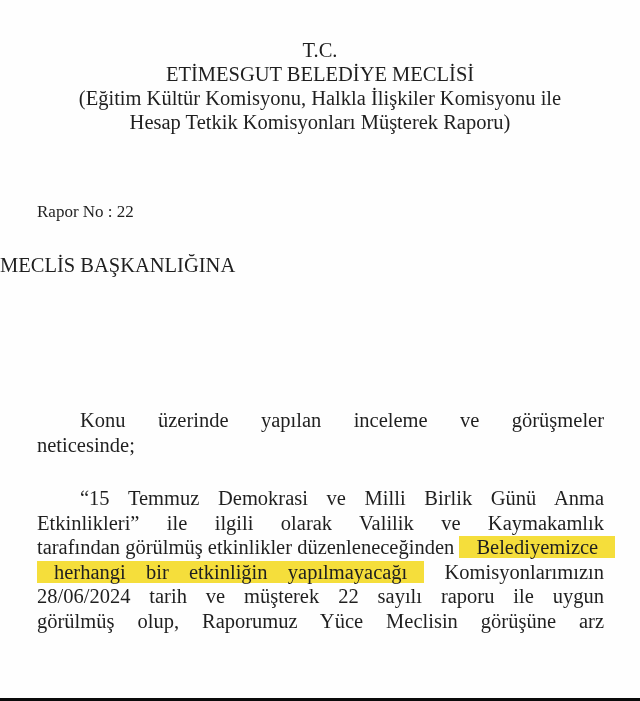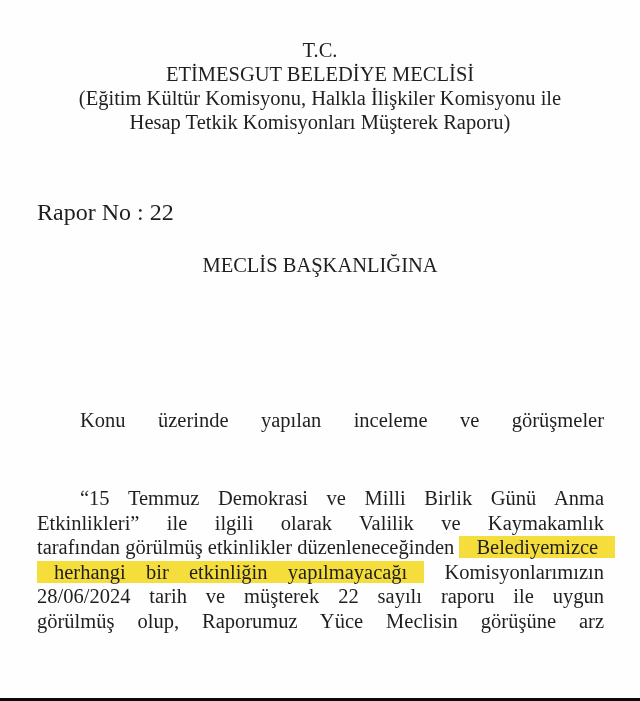--- a/index.html
+++ b/index.html
@@ -28,30 +28,29 @@
       width: 640px;
       text-align: center;
       font-size: 20.5px;
       line-height: 24px;
     }
     .header div { white-space: nowrap; }
     .report-no {
       position: absolute;
       left: 37px;
       top: 200px;
-      font-size: 24px;
+      font-size: 17px;
       line-height: 24px;
       white-space: nowrap;
     }
     .addressee {
       position: absolute;
       left: 0;
       top: 253px;
       width: 640px;
-      text-align: center;
       font-size: 20.5px;
       line-height: 24px;
     }
     .para {
       position: absolute;
       left: 37px;
       width: 567px;
       font-size: 20.5px;
       line-height: 24.5px;
       text-align: justify;
@@ -96,20 +95,21 @@
     <div>Hesap Tetkik Komisyonları Müşterek Raporu)</div>
   </div>
 
   <div class="report-no">Rapor No : 22</div>
 
   <div class="addressee">MECLİS BAŞKANLIĞINA</div>
 
 
   <div class="para p2">
     <span class="line indent">Konu üzerinde yapılan inceleme ve görüşmeler</span>
+    <span class="line last">neticesinde;</span>
   </div>
 
   <div class="para p3">
     <span class="line indent">“15 Temmuz Demokrasi ve Milli Birlik Günü Anma</span>
     <span class="line">Etkinlikleri” ile ilgili olarak Valilik ve Kaymakamlık</span>
     <span class="line"><span>tarafından görülmüş etkinlikler düzenleneceğinden </span><span class="hl">Belediyemizce</span></span>
     <span class="line"><span class="hl">herhangi bir etkinliğin yapılmayacağı</span><span> Komisyonlarımızın</span></span>
     <span class="line">28/06/2024 tarih ve müşterek 22 sayılı raporu ile uygun</span>
     <span class="line">görülmüş olup, Raporumuz Yüce Meclisin görüşüne arz</span>
   </div>

